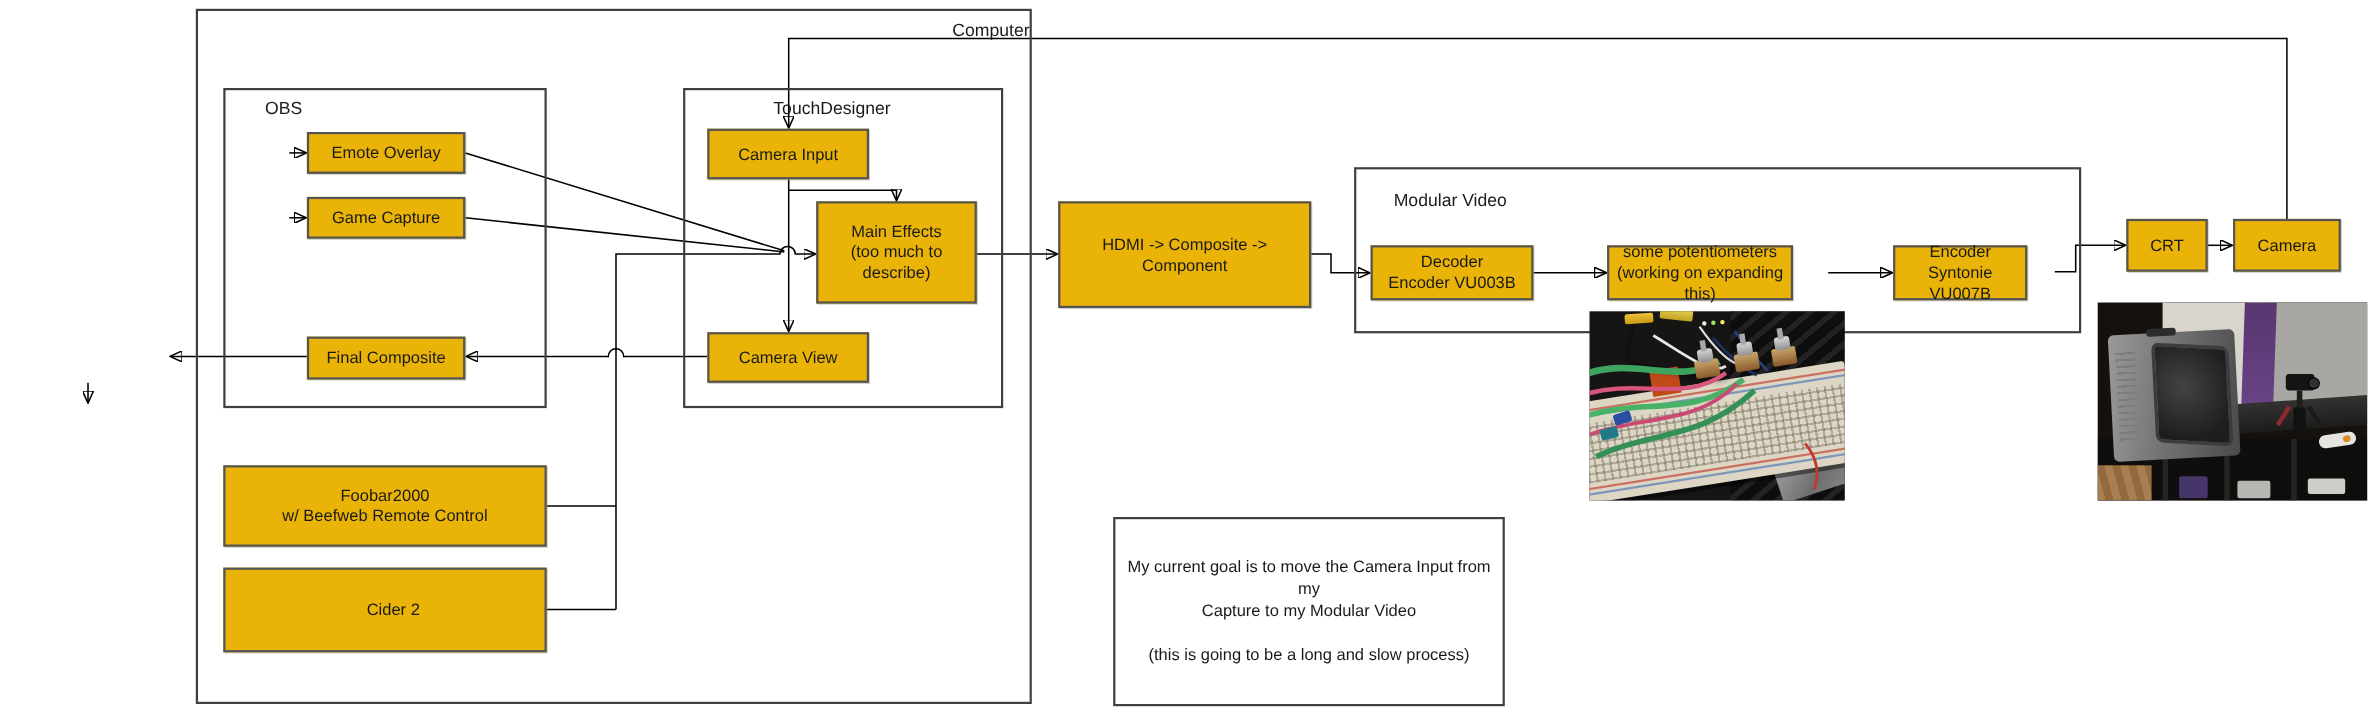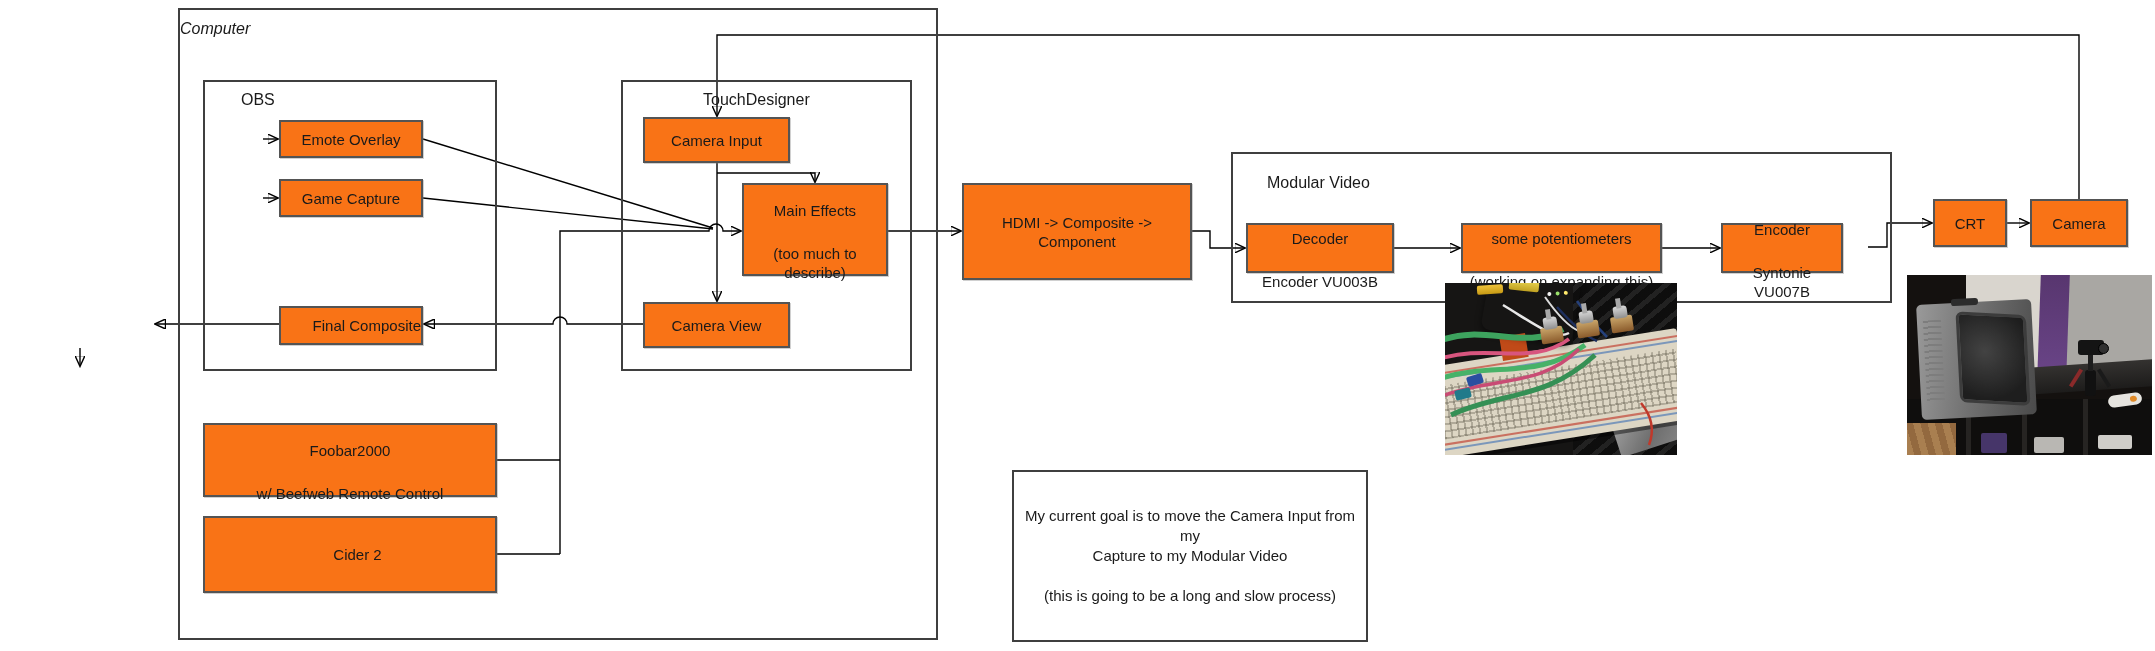--- a/index.html
+++ b/index.html
@@ -7,42 +7,42 @@
   #canvas{position:absolute;left:0;top:0;width:2155px;height:651px;overflow:hidden;background:#fff;}
 
   
   #connectors{position:absolute;left:0;top:0;z-index:1;}
   #connectors path{stroke:#000;stroke-width:1.4;fill:none;}
 
   
   .container-box{position:absolute;border:2px solid #3f3f3f;box-sizing:border-box;background:transparent;z-index:2;}
   .container-label{position:absolute;font-size:16px;white-space:nowrap;}
   .c-computer{left:178px;top:8px;width:760px;height:632px;}
-  .c-computer .container-label{top:10px;left:0;right:0;text-align:left;font-style:italic;}
+  .c-computer .container-label{top:10px;left:0;right:0;text-align:right;}
   .c-obs{left:203px;top:80px;width:294px;height:291px;}
   .c-obs .container-label{top:9px;left:36px;}
   .c-td{left:621px;top:80px;width:291px;height:291px;}
   .c-td .container-label{top:9px;left:80px;width:210px;text-align:left;}
   .c-modular{left:1231px;top:152px;width:661px;height:151px;}
   .c-modular .container-label{top:20px;left:34px;text-align:center;}
 
   
   .node{position:absolute;display:flex;flex-direction:column;align-items:center;justify-content:center;
-        text-align:center;border:2px solid #545454;background:#f97316;box-sizing:border-box;z-index:3;
+        text-align:center;border:2px solid #545454;background:#eab308;box-sizing:border-box;z-index:3;
         font-size:15px;line-height:19px;box-shadow:1px 1px 0 rgba(120,120,120,.35);}
   .n-twitch{left:7px;top:301px;width:147px;height:47px;}
   .n-emote{left:279px;top:120px;width:144px;height:38px;}
   .n-game{left:279px;top:179px;width:144px;height:38px;}
-  .n-final{left:279px;top:306px;width:144px;height:39px;align-items:flex-end;}
+  .n-final{left:279px;top:306px;width:144px;height:39px;}
   .n-caminput{left:643px;top:117px;width:147px;height:46px;}
   .n-maineffects{left:742px;top:183px;width:146px;height:93px;}
   .n-camview{left:643px;top:302px;width:147px;height:46px;}
   .n-hdmi{left:962px;top:183px;width:230px;height:97px;}
   .n-decoder{left:1246px;top:223px;width:148px;height:50px;}
-  .n-pots{left:1461px;top:223px;width:201px;height:50px;}
+  .n-pots{left:1461px;top:223px;width:169px;height:50px;}
   .n-encoder{left:1721px;top:223px;width:122px;height:50px;}
   .n-crt{left:1933px;top:199px;width:74px;height:48px;}
   .n-camera{left:2030px;top:199px;width:98px;height:48px;}
   .n-foobar{left:203px;top:423px;width:294px;height:74px;}
   .n-cider{left:203px;top:516px;width:294px;height:77px;padding-left:15px;}
 
   
   .note{position:absolute;left:1012px;top:470px;width:356px;height:172px;border:2px solid #3f3f3f;
         box-sizing:border-box;background:#fff;z-index:3;display:flex;flex-direction:column;
         align-items:center;justify-content:center;text-align:center;font-size:15px;line-height:20px;}
@@ -111,21 +111,21 @@
   .pc-tv .handle{left:30%;top:-4px;width:24%;height:7px;background:#2c2c2c;border-radius:3px;}
   .pc-cam{left:60%;top:36%;width:80px;height:60px;}
   .pc-cam .body{left:24px;top:0;width:26px;height:15px;background:#141414;border-radius:3px;}
   .pc-cam .lens{left:44px;top:3px;width:9px;height:9px;background:#303030;border:1px solid #000;border-radius:50%;}
   .pc-cam .col{left:34px;top:15px;width:5px;height:16px;background:#1d1d1d;}
   .pc-cam .leg1{left:20px;top:28px;width:4px;height:20px;background:#8a2a2a;transform:rotate(32deg);}
   .pc-cam .leg2{left:48px;top:28px;width:4px;height:20px;background:#1a1a1a;transform:rotate(-32deg);}
   .pc-cam .leg3{left:34px;top:30px;width:5px;height:22px;background:#262626;}
   .pc-cam .grip{left:31px;top:30px;width:11px;height:26px;background:#111;border-radius:3px;}
 
-  .bind-line{display:block;margin-top:24px;}
+  .bind-line{display:block;}
 </style>
 </head>
 <body>
 
 <div id="canvas">
 
   <svg id="connectors" width="2155" height="651" viewBox="0 0 2155 651">
     <defs>
       <marker id="arr" markerUnits="userSpaceOnUse" markerWidth="12" markerHeight="10" refX="10.5" refY="5" orient="auto">
         <path d="M0,0 L11,5 L0,10 Z" fill="#000" stroke="none"></path>

